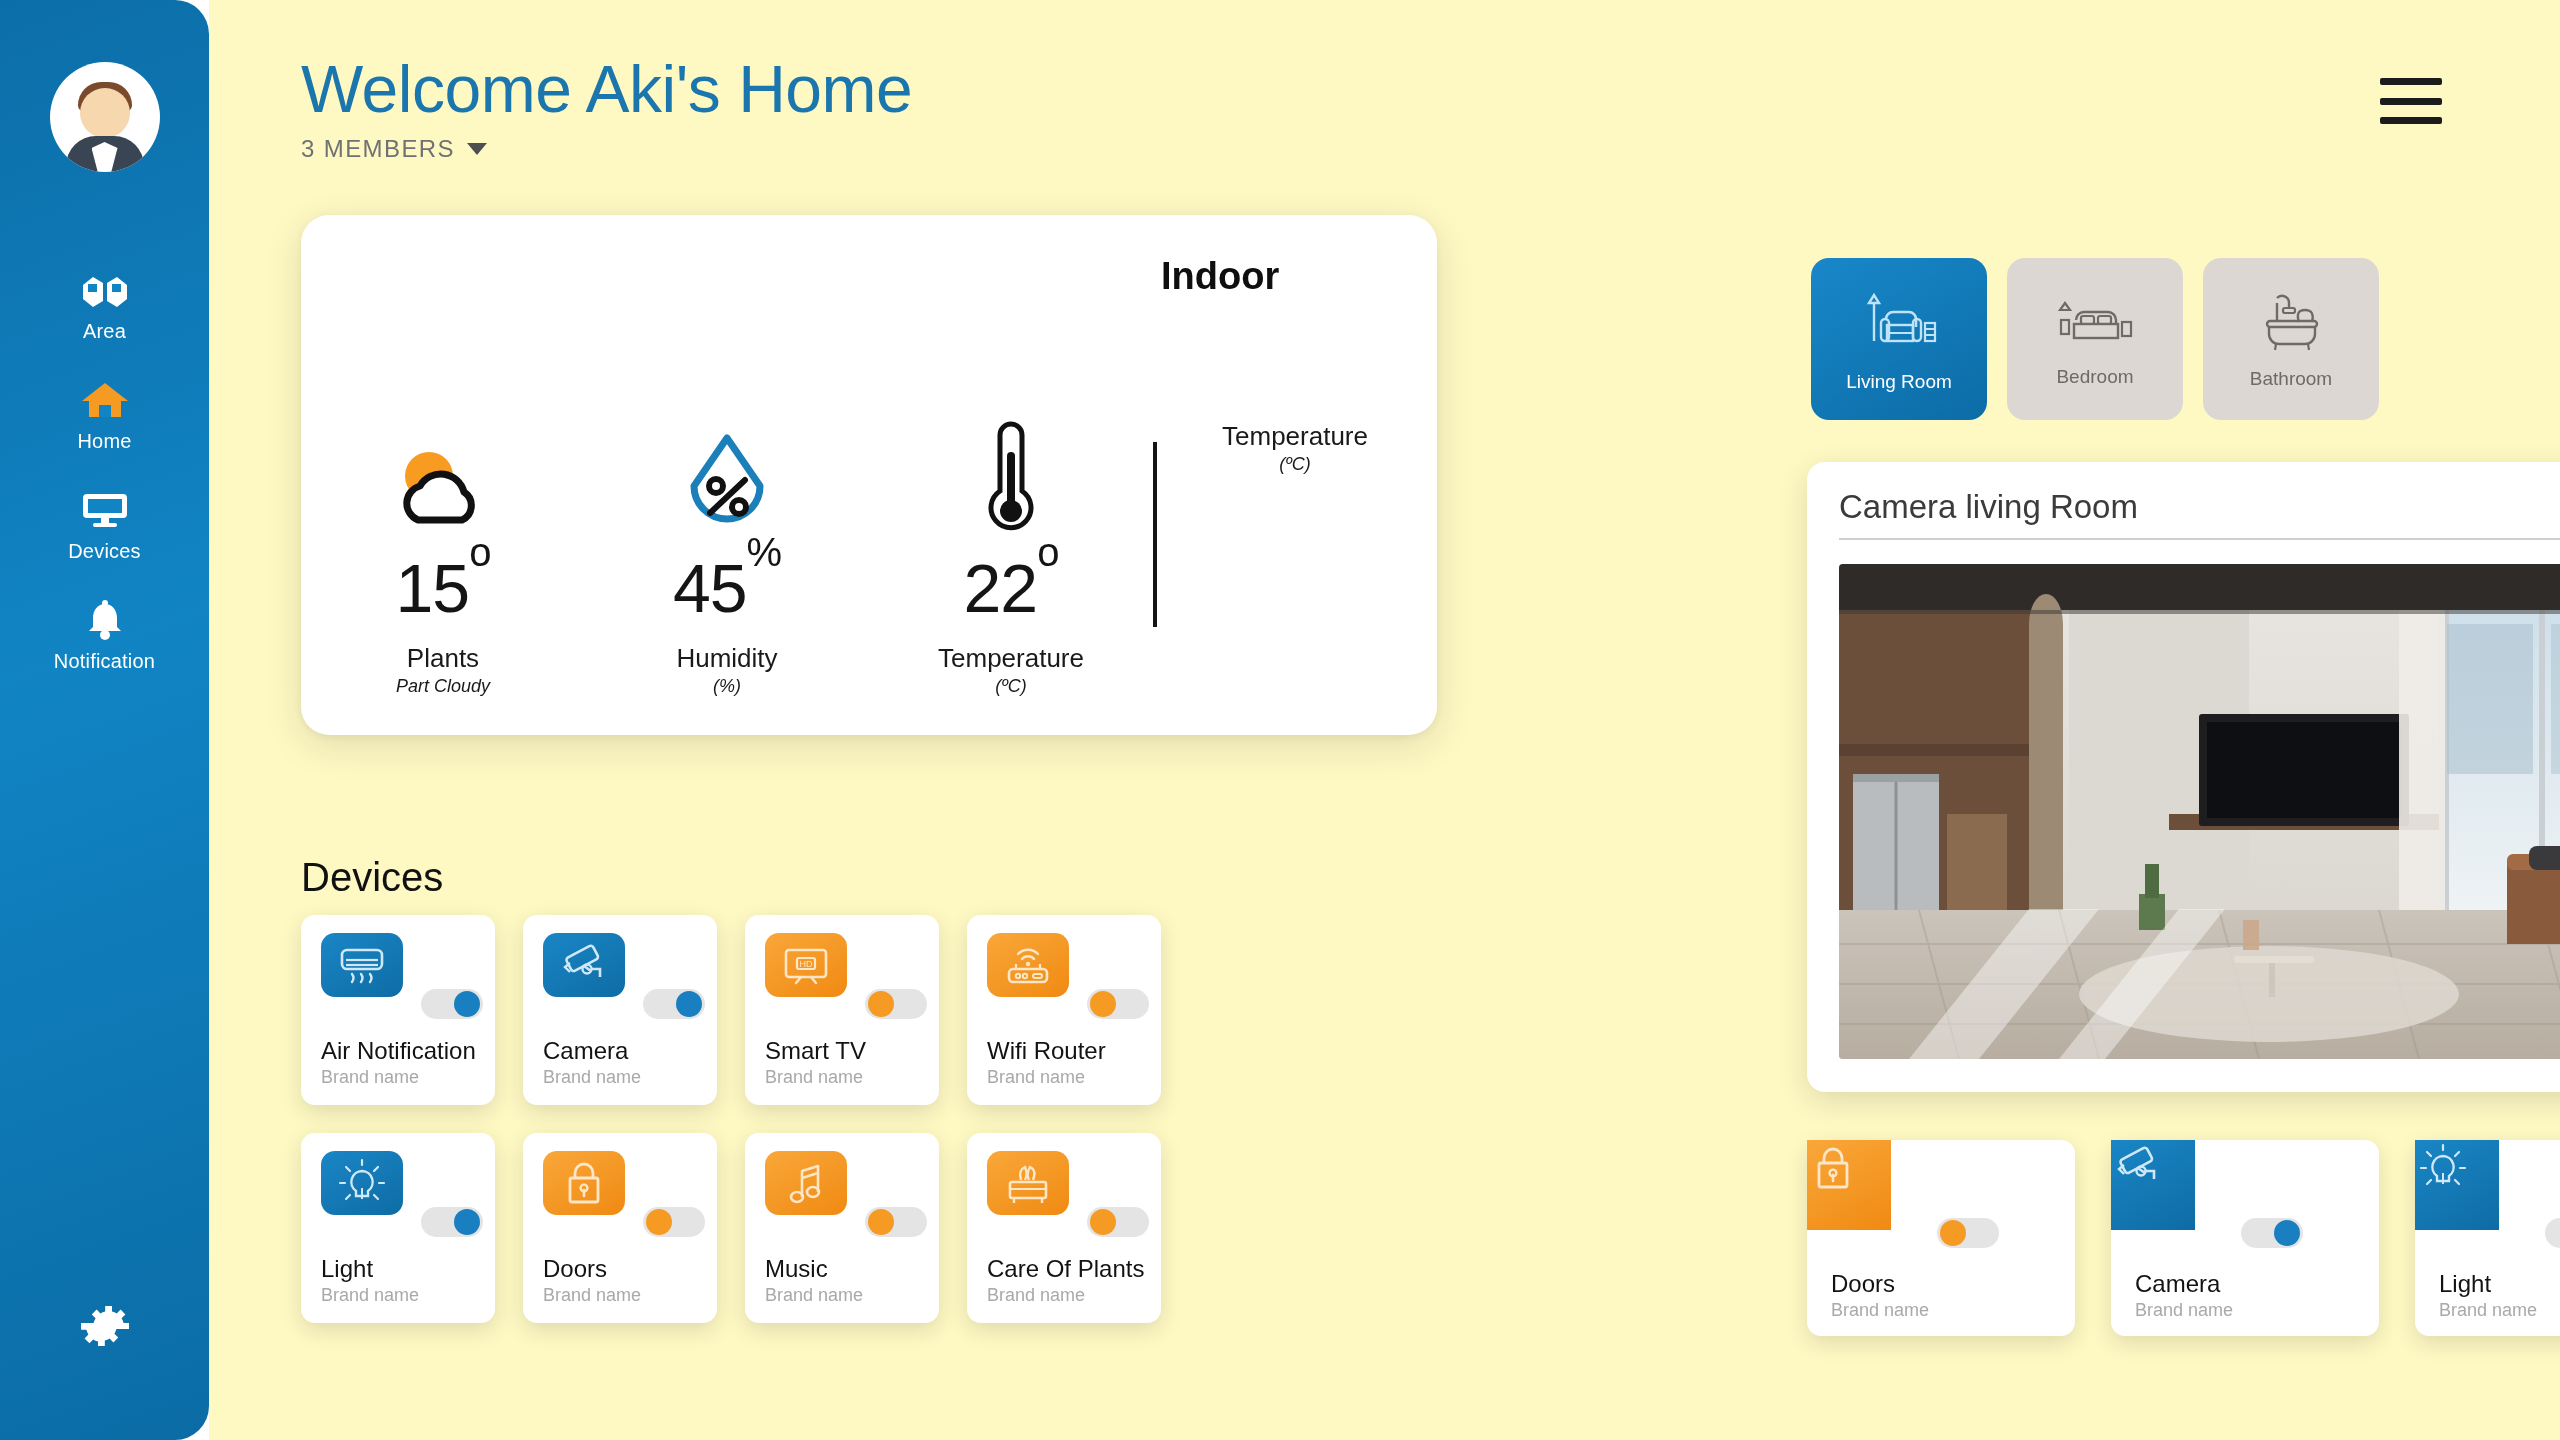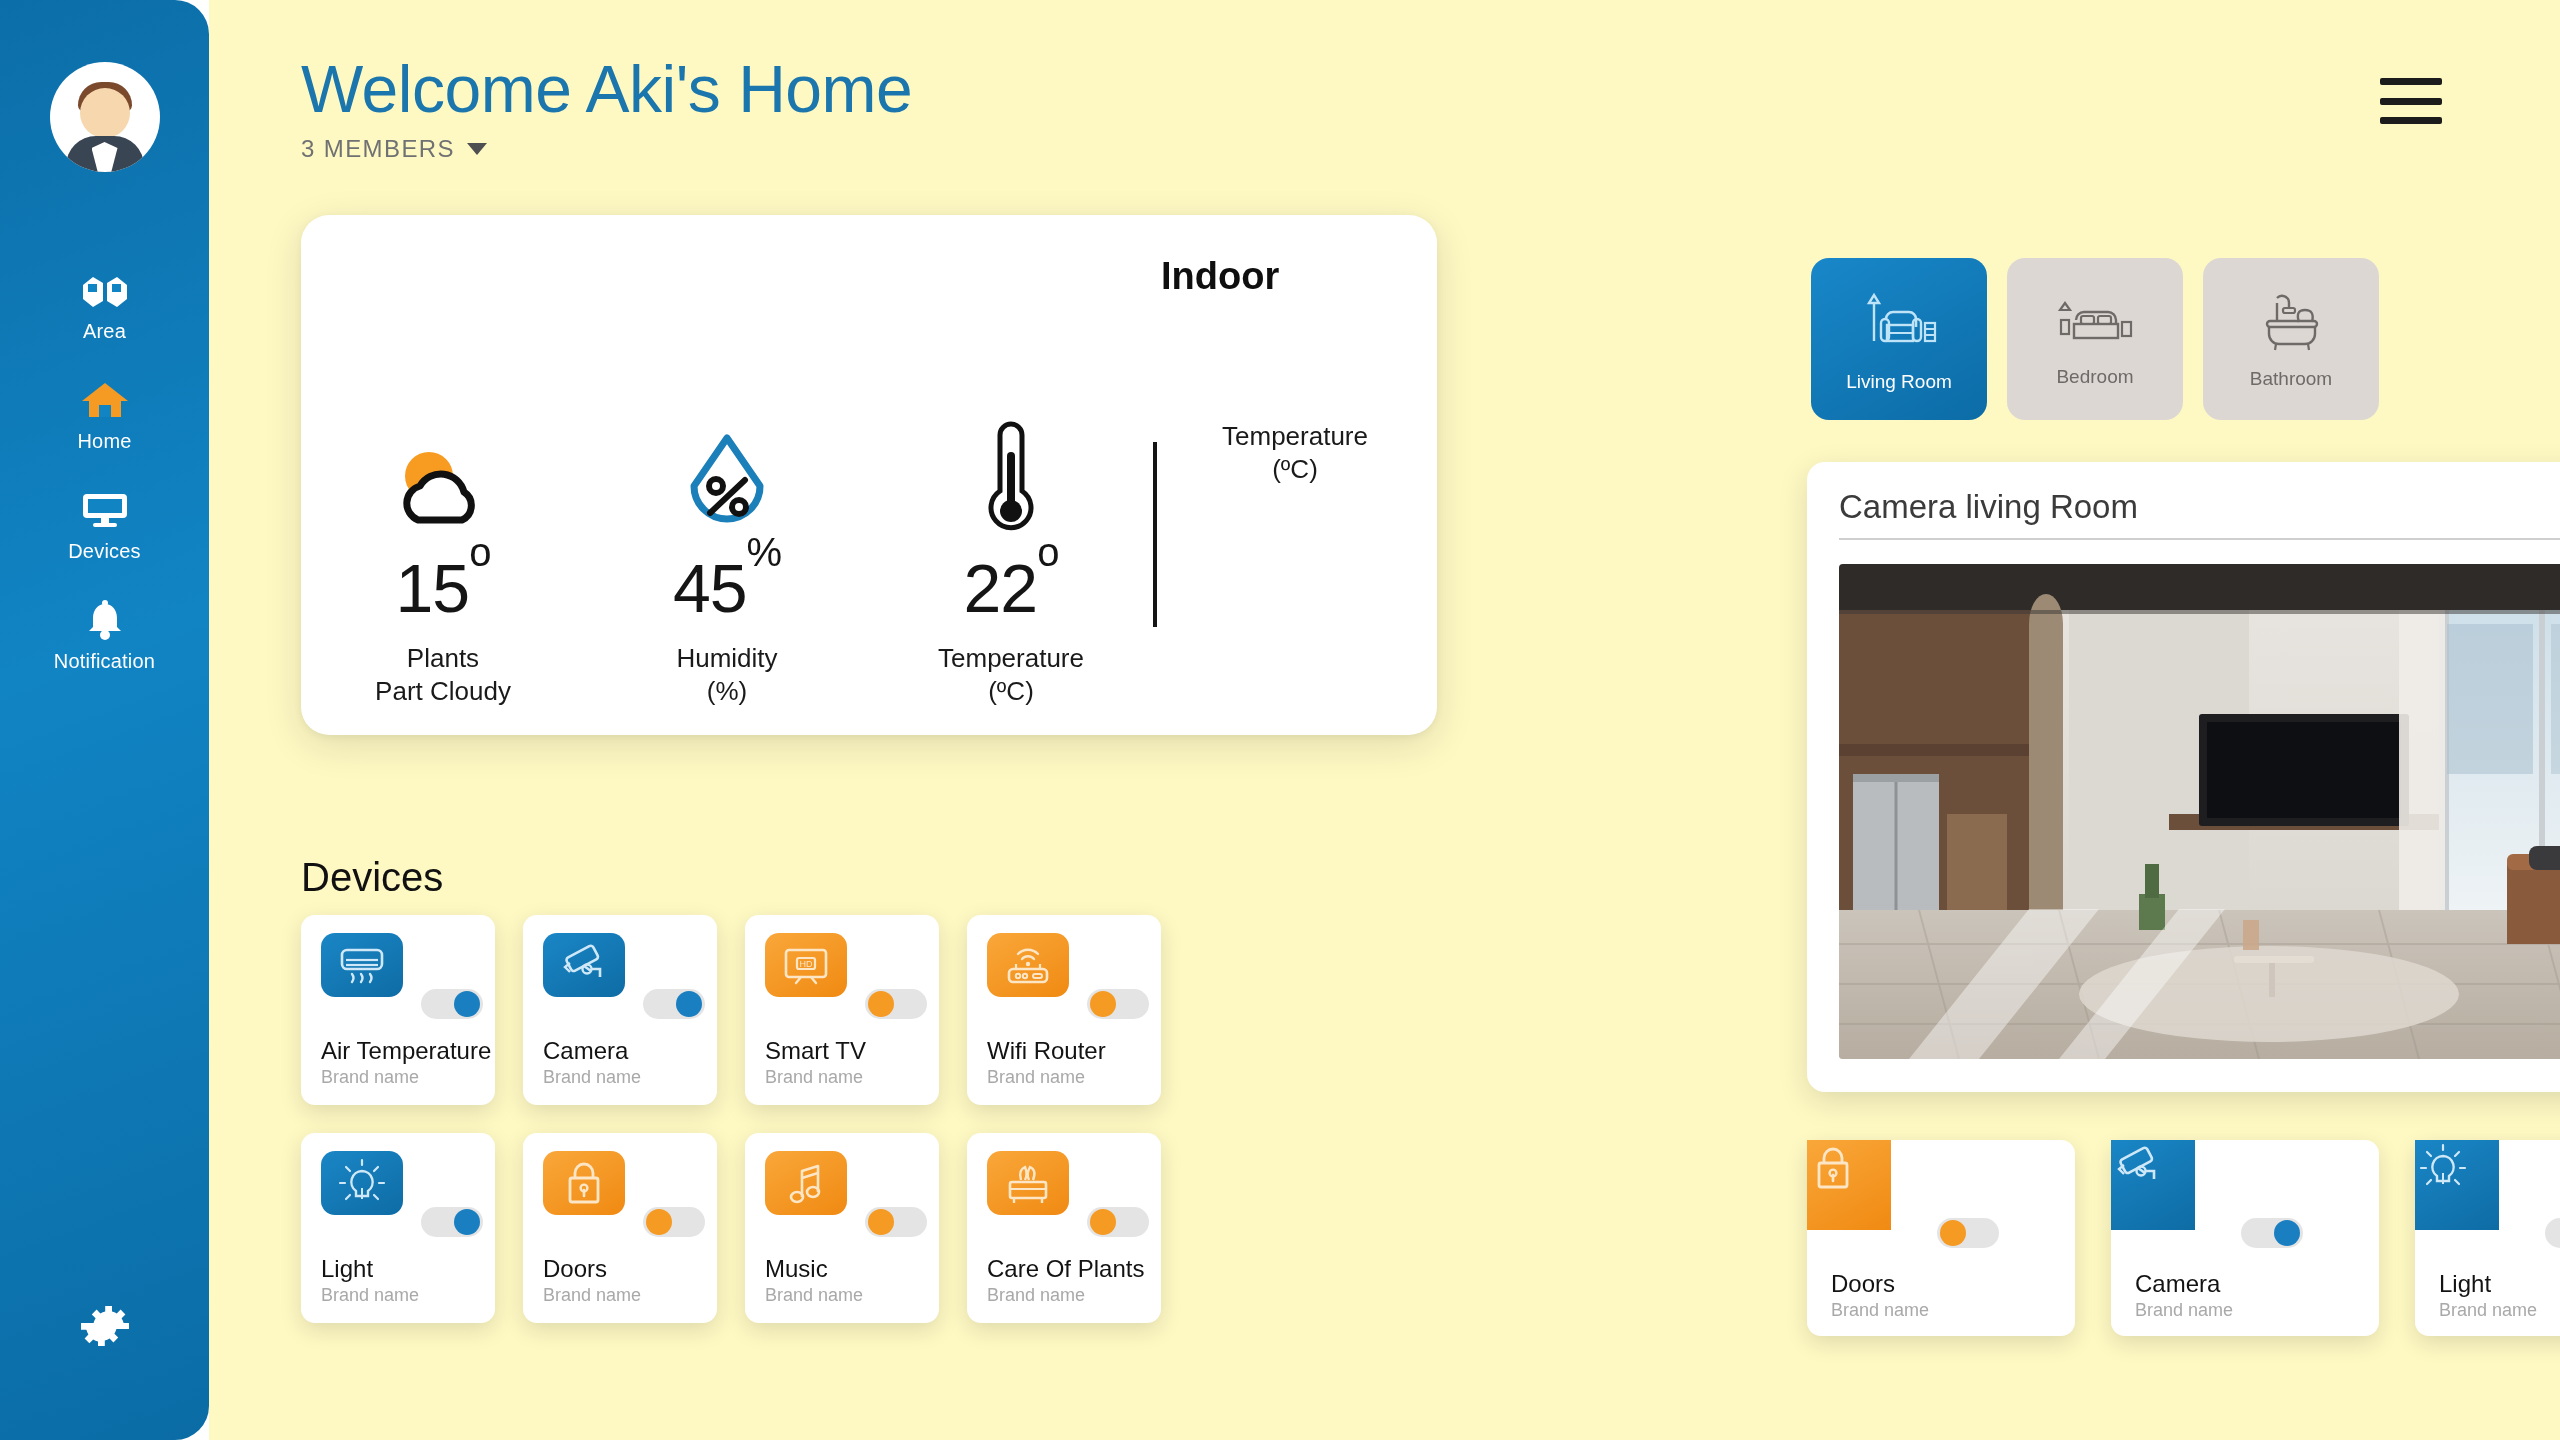--- a/index.html
+++ b/index.html
@@ -68,21 +68,21 @@
   .wx-h-in { position:absolute; left:860px; top:40px; }
   .wx-title{ font-size:38px; font-weight:700; color:#0f0f0f; }
   .wx-date{ font-size:30px; color:#1a1a1a; margin-top:9px; font-weight:400;}
 
   .wx-cols{ position:absolute; left:0; top:195px; width:100%; display:flex; }
   .wx-col{ width:25%; display:flex; flex-direction:column; align-items:center; position:relative;}
   .wx-icon{ height:128px; display:flex; align-items:flex-end; justify-content:center;}
   .wx-val{ font-size:68px; font-weight:300; color:#151515; line-height:1; margin-top:16px; letter-spacing:-1px;}
   .wx-val sup{ font-size:40px; top:-.55em; position:relative; font-weight:300;}
   .wx-lab{ font-size:26px; color:#1a1a1a; margin-top:20px; text-align:center; line-height:1.28;}
-  .wx-lab small{ display:block; font-size:26px; }
+  .wx-lab small{ display:block; font-size:18px;font-style:italic; }
   #indoor-col .wx-val{ font-size:148px; font-weight:300; margin-top:-10px; letter-spacing:-4px;}
   #indoor-col .wx-val sup{ font-size:74px; top:-.66em; font-weight:300;}
   #indoor-col .wx-lab{ margin-top:10px; }
   #divider{ position:absolute; left:0; top:32px; width:4px; height:185px; background:#151515; }
 
   
   #devices-h{ position:absolute; left:92px; top:855px; font-size:40px; color:#111; font-weight:400;}
   .dev-grid{ position:absolute; left:92px; top:915px; display:grid;
     grid-template-columns:repeat(4,194px); column-gap:28px; row-gap:28px; }
   .dcard{
@@ -284,21 +284,21 @@
         <svg width="54" height="54" viewBox="0 0 54 54">
             <rect x="7" y="12" width="40" height="19" rx="5" fill="none" stroke="#cfe8f7" stroke-width="2.6"></rect>
             <line x1="11" y1="22" x2="43" y2="22" stroke="#cfe8f7" stroke-width="2.2"></line>
             <line x1="11" y1="27" x2="43" y2="27" stroke="#cfe8f7" stroke-width="2.2"></line>
             <path d="M17 36 q3 4 0 8 M26 36 q3 4 0 8 M35 36 q3 4 0 8" fill="none" stroke="#cfe8f7" stroke-width="2.4" stroke-linecap="round"></path>
           </svg>
       </div>
       <div class="toggle on">
           <span class="knob"></span>
         </div>
-      <div class="dname">Air Temperature</div>
+      <div class="dname">Air Notification</div>
       <div class="dbrand">Brand name</div>
     </div>
 
     <div class="dcard">
       <div class="dico on">
         <svg width="54" height="54" viewBox="0 0 54 54">
             <rect x="10" y="13" width="30" height="15" rx="3" transform="rotate(-28 25 20)" fill="none" stroke="#cfe8f7" stroke-width="2.6"></rect>
             <path d="M27 28 l7 5" stroke="#cfe8f7" stroke-width="2.6"></path>
             <circle cx="30" cy="31" r="4.5" fill="none" stroke="#cfe8f7" stroke-width="2.4"></circle>
             <path d="M34 31 h9 v8" fill="none" stroke="#cfe8f7" stroke-width="2.6"></path>

